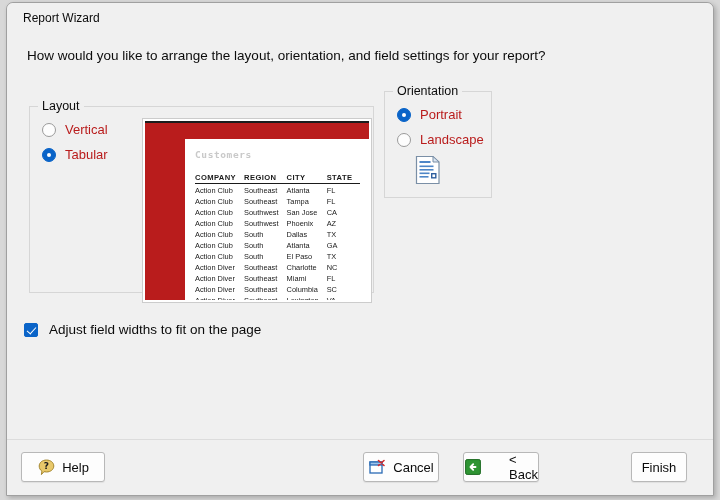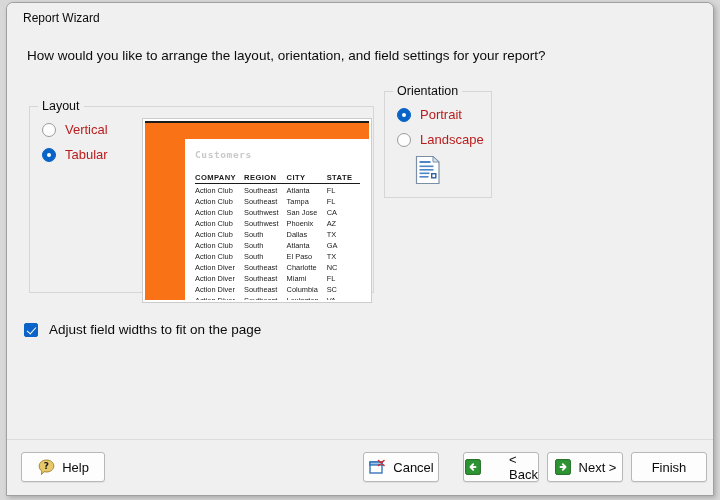--- a/index.html
+++ b/index.html
@@ -109,21 +109,21 @@
     position: absolute;
     left: 112px; top: 11px;
     width: 230px; height: 185px;
     background: #ffffff;
     border: 1px solid #cccccc;
     padding: 2px;
   }
   #preview-inner {
     position: relative;
     width: 100%; height: 100%;
-    background: #f97316;
+    background: #b91c1c;
     border-top: 2px solid #1c1c1c;
     overflow: hidden;
   }
   #preview-page {
     position: absolute;
     left: 40px; top: 16px;
     right: 0; bottom: 0;
     background: #ffffff;
   }
   #preview-caption {
@@ -220,21 +220,21 @@
   .btn .btn-icon {
     width: 18px; height: 18px;
     margin-right: 7px;
     flex: 0 0 auto;
     display: flex; align-items: center; justify-content: center;
   }
   #help-btn   { left: 14px;  top: 12px; width: 84px; }
   #cancel-btn { left: 356px; top: 12px; width: 76px; }
   #back-btn   { left: 456px; top: 12px; width: 76px; gap: 20px; }
   #next-btn   { left: 540px; top: 12px; width: 76px; }
-  #finish-btn { left: 624px; top: 12px; width: 76px; }
+  #finish-btn { left: 624px; top: 12px; width: 56px; }
 </style>
 </head>
 <body>
 
 <div id="window">
 
   <div id="titlebar">
     <span id="title-text">Report Wizard</span>
   </div>
 
@@ -404,28 +404,19 @@
     <div class="btn" id="back-btn">
       <span class="btn-icon">
         <svg width="16" height="16" viewBox="0 0 16 16">
           <rect x="0.6" y="0.6" width="14.8" height="14.8" rx="1.5" fill="#2e9433" stroke="#1d6b22" stroke-width="1"></rect>
           <path d="M10.5 8 H5.5 M5.5 8 L8.2 5.2 M5.5 8 L8.2 10.8" stroke="#ffffff" stroke-width="1.9" fill="none" stroke-linecap="round" stroke-linejoin="round"></path>
         </svg>
       </span>
       <span>&lt; Back</span>
     </div>
 
-    <div class="btn" id="next-btn">
-      <span class="btn-icon">
-        <svg width="16" height="16" viewBox="0 0 16 16">
-          <rect x="0.6" y="0.6" width="14.8" height="14.8" rx="1.5" fill="#2e9433" stroke="#1d6b22" stroke-width="1"></rect>
-          <path d="M5.5 8 H10.5 M10.5 8 L7.8 5.2 M10.5 8 L7.8 10.8" stroke="#ffffff" stroke-width="1.9" fill="none" stroke-linecap="round" stroke-linejoin="round"></path>
-        </svg>
-      </span>
-      <span>Next &gt;</span>
-    </div>
 
     <div class="btn" id="finish-btn">
       <span>Finish</span>
     </div>
 
   </div>
 </div>
 
 </body></html>

